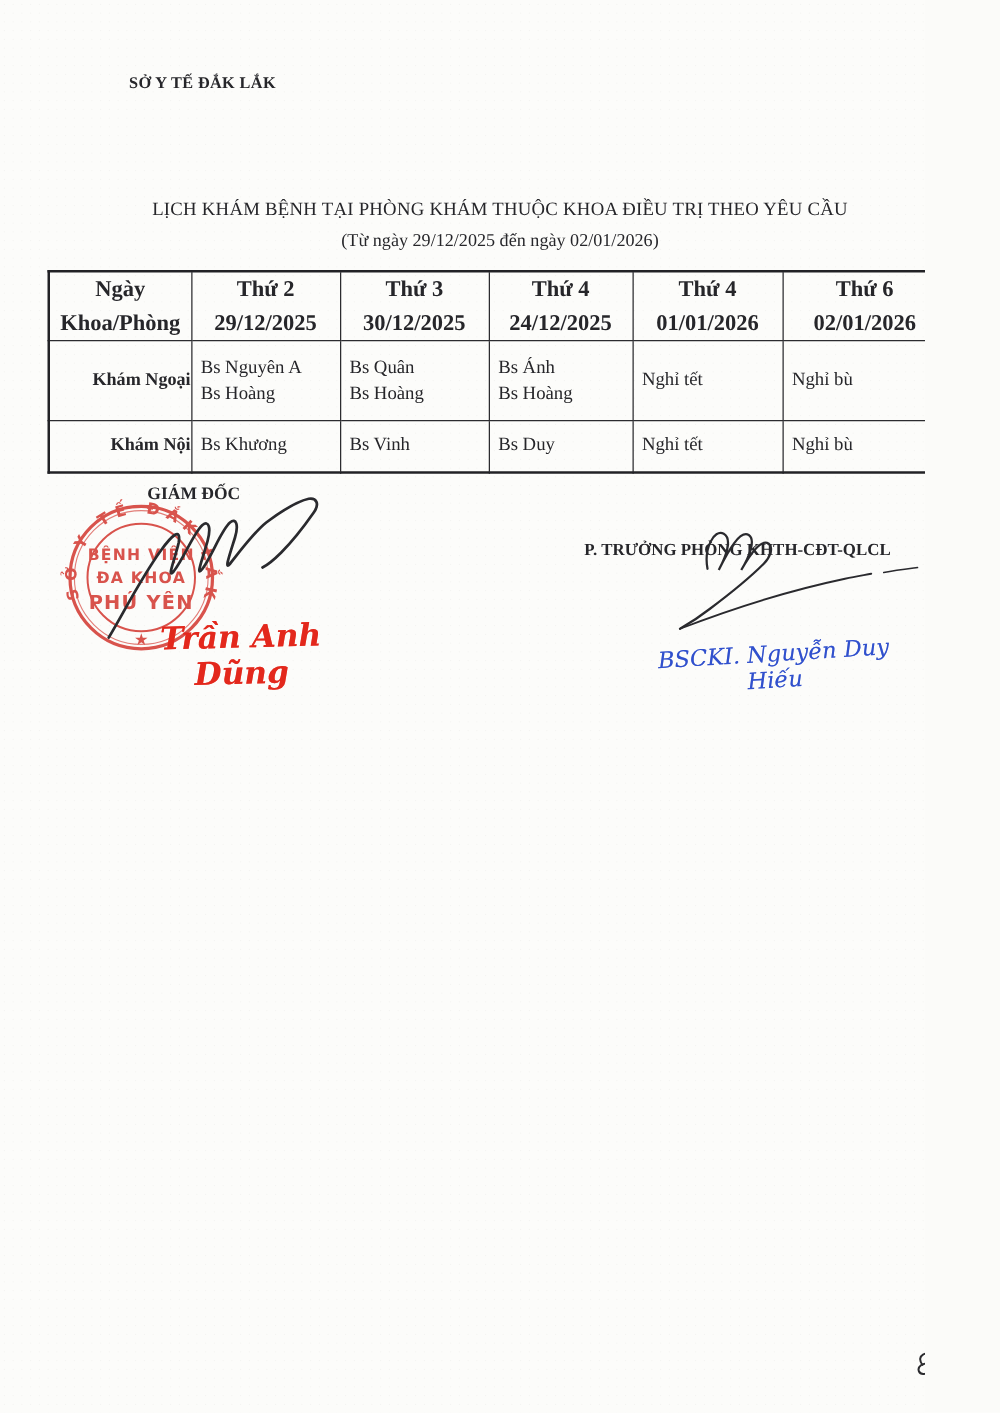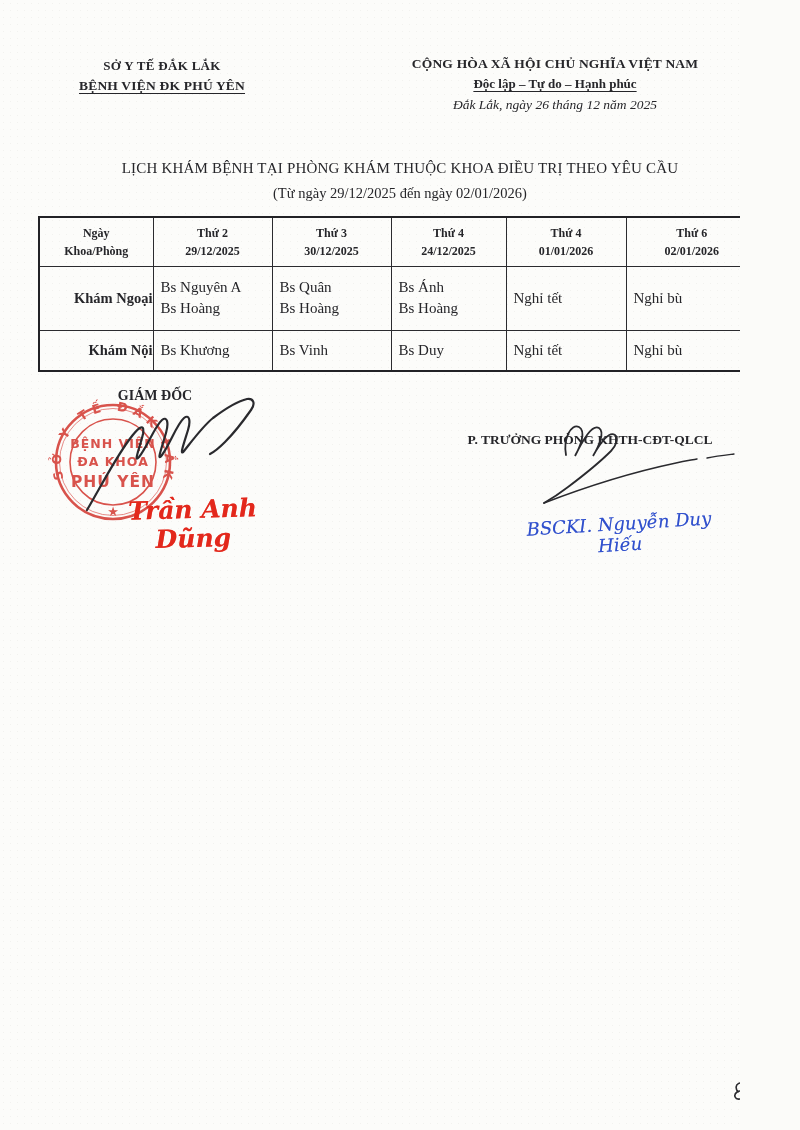--- a/index.html
+++ b/index.html
@@ -31,21 +31,21 @@
   
   .doc-title { left:0; top:160px; width:800px; text-align:center;
                font-size:15px; font-weight:400; letter-spacing:.2px; }
   .doc-subtitle { left:0; top:185px; width:800px; text-align:center; font-size:14.5px; }
 
   
   .tbl-wrap { left:38px; top:216px; }
   table { border-collapse:collapse; table-layout:fixed; width:719px;
           border:2.2px solid #222226; }
   th,td { border:1.4px solid #2b2b2f; vertical-align:middle; }
-  th { font-size:12px; font-weight:700; line-height:1.5; text-align:center; height:49px; }
+  th { font-size:18px; font-weight:700; line-height:1.5; text-align:center; height:49px; }
   th .l, td .l { display:block; }
   td.dept { font-size:14.5px; font-weight:700; text-align:right; }
   td.cell { font-size:15px; padding:2px 2px 2px 7px; line-height:1.4; }
   tr.r1 td { height:64px; }
   tr.r2 td { height:41px; }
 
   
   .sig-title-left  { left:75px;  top:388px; width:160px; text-align:center;
                      font-size:14px; font-weight:700; z-index:3; }
   .sig-title-right { left:435px; top:395px; width:310px; text-align:center;
@@ -65,28 +65,22 @@
 
   .stamp-text { font-family:"DejaVu Sans","Liberation Sans",sans-serif; }
 </style>
 </head>
 <body>
 
 <div id="page">
 
   <div class="abs hdr-left">
     <div class="org">SỞ Y TẾ ĐẮK LẮK</div>
-    <div class="hosp">BỆNH VIỆN ĐK PHÚ YÊN</div>
   </div>
 
-  <div class="abs hdr-right">
-    <div class="nation">CỘNG HÒA XÃ HỘI CHỦ NGHĨA VIỆT NAM</div>
-    <div class="motto">Độc lập – Tự do – Hạnh phúc</div>
-    <div class="dateline">Đắk Lắk, ngày  26 tháng 12 năm 2025</div>
-  </div>
 
   <div class="abs doc-title">LỊCH KHÁM BỆNH TẠI PHÒNG KHÁM THUỘC KHOA ĐIỀU TRỊ THEO YÊU CẦU</div>
   <div class="abs doc-subtitle">(Từ ngày 29/12/2025 đến ngày 02/01/2026)</div>
 
   <div class="abs tbl-wrap">
     <table>
       <colgroup>
         <col style="width:114px">
           <col style="width:119px">
           <col style="width:119px">

